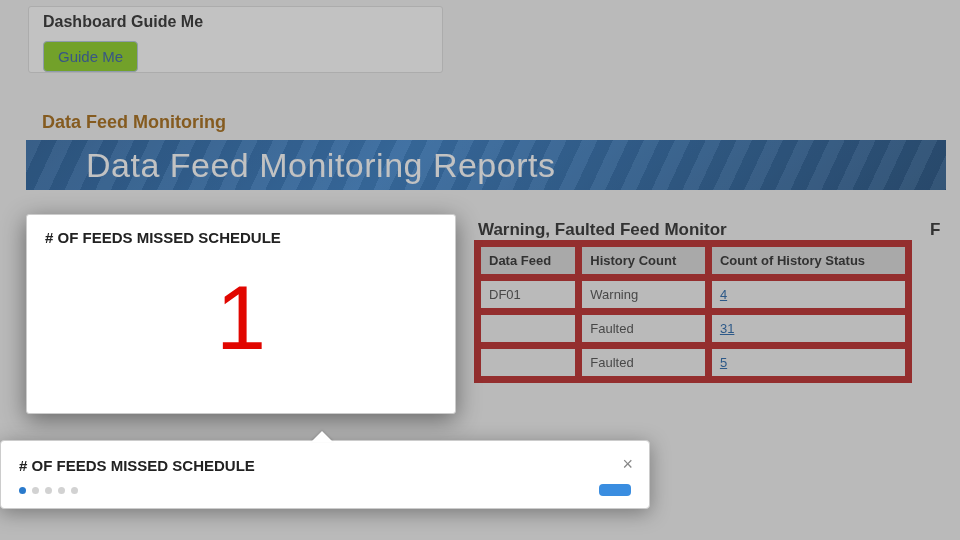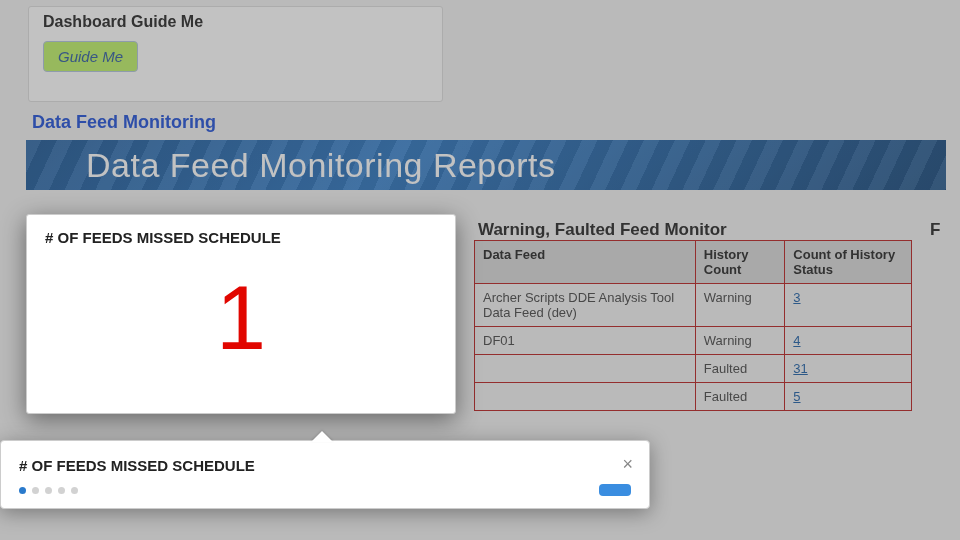--- a/index.html
+++ b/index.html
@@ -24,45 +24,44 @@
     background: #fff;
     border: 1px solid #ddd;
     border-radius: 3px;
     padding: 10px 14px;
     margin: 6px 14px;
   }
   .guide-card {
     position: absolute;
     top: 0; left: 14px;
     width: 415px;
-    padding: 6px 14px 29px;
+    padding: 6px 14px 0;
   }
   .guide-title {
     font-weight: 700;
     font-size: 16px;
     color: #222;
     margin-bottom: 10px;
   }
   .guide-btn {
     display: inline-block;
     border: 1px solid #b0c4de;
     border-radius: 4px;
     color: #2b5aa0;
-    background: #bef264;
+    background: #84cc16;
     padding: 6px 14px;
     font-size: 15px;
-    font-style: italic;
   }
   .section-title {
     position: absolute;
     top: 112px;
-    left: 32px;
+    left: 42px;
     font-weight: 700;
     font-size: 18px;
-    color: #1d4ed8;
+    color: #a16207;
   }
   .banner {
     position: absolute;
     top: 140px;
     left: 26px;
     right: 14px;
     height: 50px;
     background: linear-gradient(135deg, #1a5a9e 0%, #2a7acc 40%, #144a82 100%);
     background-image:
       repeating-linear-gradient(115deg, rgba(255,255,255,0.08) 0 14px, rgba(0,0,0,0.08) 14px 28px),
@@ -117,21 +116,21 @@
     color: #222;
     margin-left: 4px;
   }
   table {
     border-collapse: collapse;
     width: 100%;
     font-size: 13px;
     color: #444;
   }
   th, td {
-    border: 1px solid #b91c1c;
+    border: 7px solid #b91c1c;
     padding: 6px 8px;
     text-align: left;
     vertical-align: top;
   }
   th {
     background: #d9d9d9;
     font-weight: 700;
     color: #222;
     font-size: 13px;
   }
@@ -234,25 +233,20 @@
     <div class="table-card-title">Warning, Faulted Feed Monitor</div>
     <table>
       <thead>
         <tr>
           <th>Data Feed</th>
           <th>History Count</th>
           <th>Count of History Status</th>
         </tr>
       </thead>
       <tbody id="monitor-tbody">
-          <tr>
-            <td>Archer Scripts DDE Analysis Tool Data Feed (dev)</td>
-            <td>Warning</td>
-            <td><span class="cell-link">3</span></td>
-          </tr>
           <tr>
             <td>DF01</td>
             <td>Warning</td>
             <td><span class="cell-link">4</span></td>
           </tr>
           <tr>
             <td></td>
             <td>Faulted</td>
             <td><span class="cell-link">31</span></td>
           </tr>

